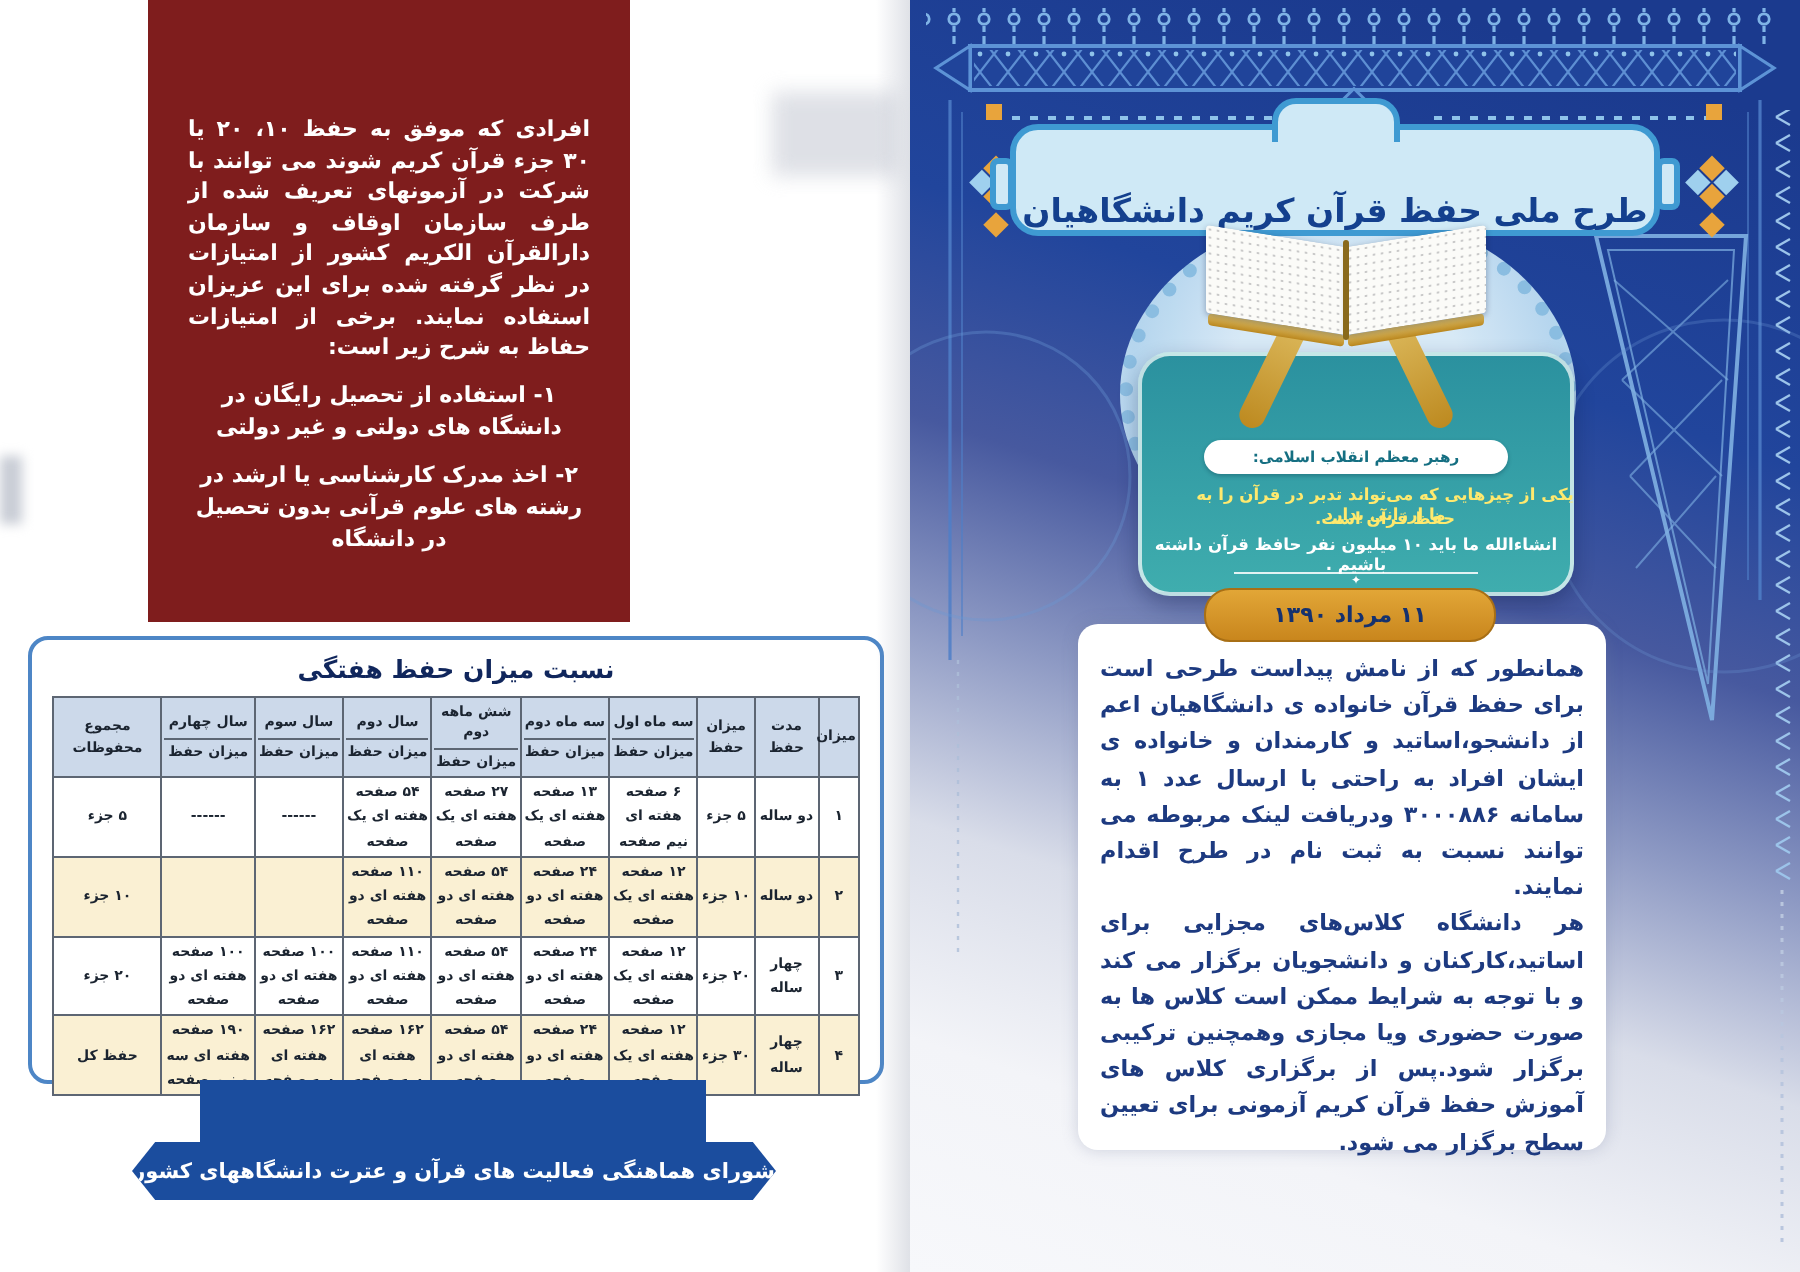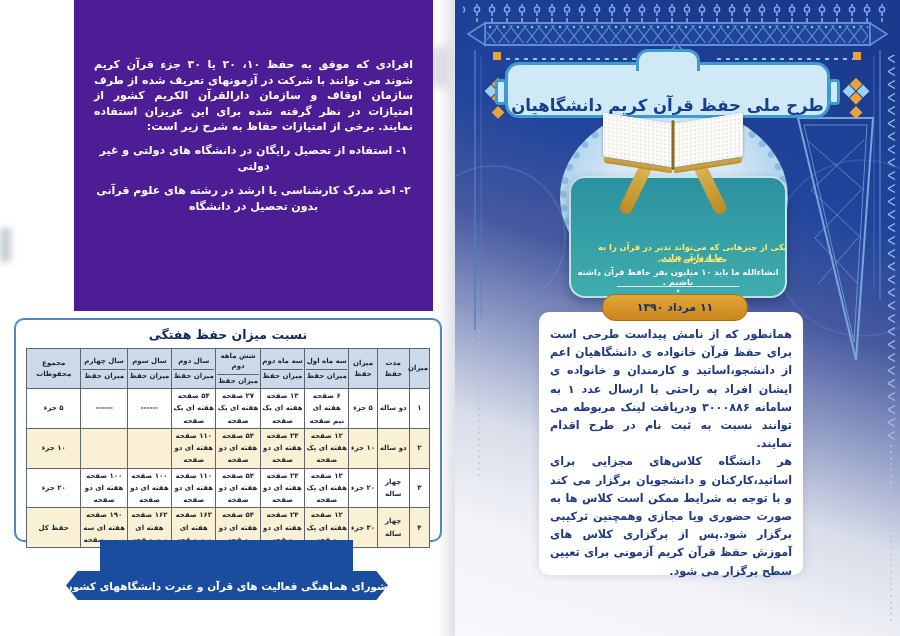--- a/index.html
+++ b/index.html
@@ -7,22 +7,22 @@
     font-family:"DejaVu Sans", sans-serif; }
   .spread { position:relative; width:900px; height:636px; background:#fff; }
 
   
   .left-page { position:absolute; left:0; top:0; width:455px; height:636px; background:#fff; }
   .fold-shadow { position:absolute; left:438px; top:0; width:17px; height:636px;
     background:linear-gradient(90deg, rgba(150,158,175,0) 0%, rgba(140,148,168,.28) 100%); }
   .artifact-a { position:absolute; left:0; top:228px; width:11px; height:34px; background:#c8ccd5; filter:blur(3px); }
   .artifact-b { position:absolute; left:386px; top:46px; width:62px; height:42px; background:#d6d9e0; filter:blur(5px); opacity:.8; }
 
-  .intro-box { position:absolute; left:74px; top:0; width:359px; height:311px;
-    background:#4c1d95; color:#fff; direction:rtl; padding:57px 20px 0 20px; }
+  .intro-box { position:absolute; left:74px; top:0; width:241px; height:311px;
+    background:#7f1d1d; color:#fff; direction:rtl; padding:57px 20px 0 20px; }
   .intro-par { font-size:11px; font-weight:bold; line-height:15.6px; text-align:justify; }
   .intro-item { font-size:11px; font-weight:bold; line-height:16px; text-align:center; margin-top:8px; }
 
   .table-card { position:absolute; left:14px; top:318px; width:428px; height:224px;
     background:#fff; border:2px solid #4d86c6; border-radius:10px; padding:7px 10px 0 10px; }
   .table-title { text-align:center; font-weight:bold; color:#10265c; font-size:12.5px;
     direction:rtl; margin-bottom:6px; }
   table.memo { width:100%; border-collapse:collapse; direction:rtl; table-layout:fixed;
     font-size:7px; color:#1b2430; }
   table.memo th, table.memo td { border:1px solid #5d6673; text-align:center;
@@ -416,20 +416,21 @@
       <div class="leg leg-r"></div>
       <div class="gild gild-l"></div>
       <div class="gild gild-r"></div>
       <div class="page page-l"></div>
       <div class="page page-r"></div>
       <div class="spine"></div>
     </div>
 
     <div class="teal-panel"></div>
     <div class="teal-panel" style="background:none;border:none;box-shadow:none;">
+      <div class="quote-label">رهبر معظم انقلاب اسلامی:</div>
       <div class="quote-line q-yellow q1">یکی از چیزهایی که می‌تواند تدبر در قرآن را به ما ارزانی بدارد</div>
       <div class="quote-line q-yellow q2">حفظ قرآن است.</div>
       <div class="quote-line q-white q3">انشاءالله ما باید ۱۰ میلیون نفر حافظ قرآن داشته باشیم .</div>
       <div class="quote-divider"></div>
       <div class="quote-diamond">✦</div>
     </div>
 
     <div class="date-pill">۱۱ مرداد ۱۳۹۰</div>
 
     <div class="body-card">

